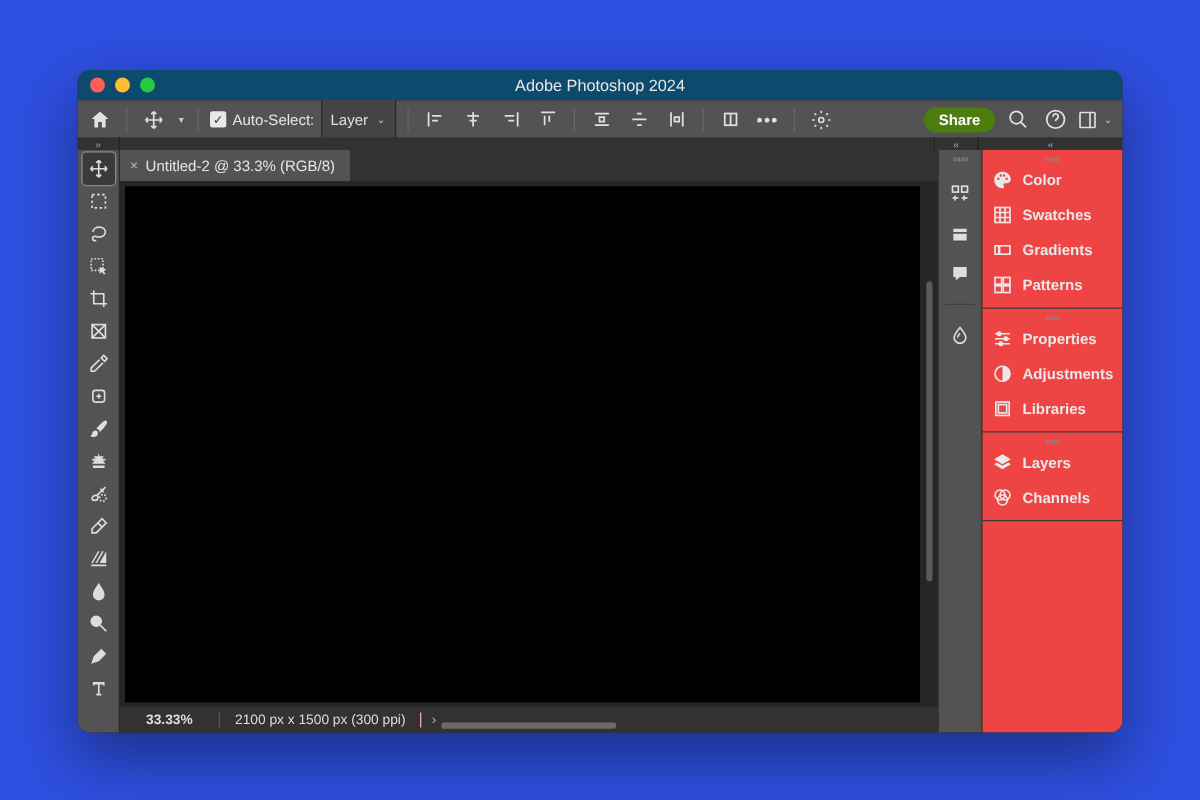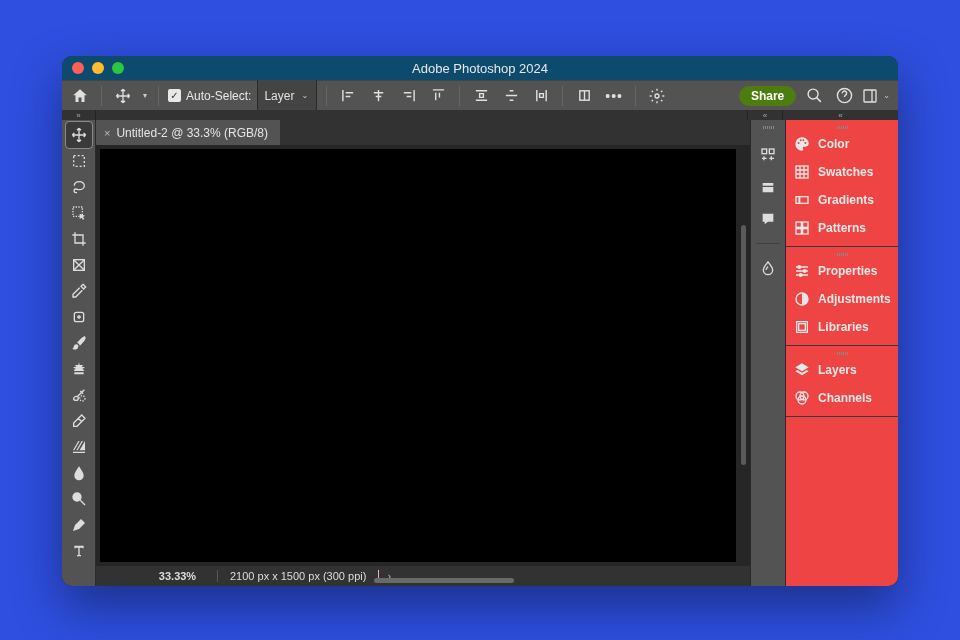--- a/index.html
+++ b/index.html
@@ -33,21 +33,21 @@
   .tool { width:26px; height:26px; display:flex; align-items:center; justify-content:center; color:#ddd; border-radius:3px; font-size:16px;}
   .tool.active { background:#3a3a3a; outline:1px solid #888; }
   
   .doc-col { flex:1; display:flex; flex-direction:column; min-width:0; }
   .tabbar { height:25px; background:#323232; display:flex; align-items:flex-end; }
   .tab { background:#535353; color:#e5e5e5; font-size:12px; height:25px; display:flex; align-items:center; padding:0 12px 0 8px; gap:6px;}
   .tab-x { color:#bbb; font-size:11px;}
   .canvas-wrap { flex:1; background:#262626; position:relative; overflow:hidden;}
   .canvas { position:absolute; left:4px; top:4px; right:14px; bottom:4px; background:#000; }
   .vscroll { position:absolute; right:4px; top:80px; width:5px; height:240px; background:#5a5a5a; border-radius:3px;}
-  .statusbar { height:20px; background:#323232; display:flex; align-items:center; color:#ddd; font-size:11px;margin-left:42px; }
+  .statusbar { height:20px; background:#323232; display:flex; align-items:center; color:#ddd; font-size:11px; }
   .status-zoom { width:80px; text-align:center; border-right:1px solid #555; font-weight:600; }
   .status-info { padding:0 12px; border-right:1px solid #f9a8d4; }
   .status-chev { padding:0 8px; color:#bbb;}
   .hscroll { position:absolute; left:50%; transform:translateX(-50%); bottom:3px; width:140px; height:5px; background:#6a6a6a; border-radius:3px;}
   .statusbar{position:relative;}
   
   .dock { display:flex; }
   .dock-col { width:35px; background:#535353; border-left:1px solid #2a2a2a; display:flex; flex-direction:column; align-items:center; padding-top:6px; gap:12px;}
   .dock-col .grip { width:18px; height:3px; display:flex; gap:1px; justify-content:center; margin-bottom:4px;}
   .dock-col .grip i, .panel-grip i{ width:1px; height:3px; background:#888; display:block;}

